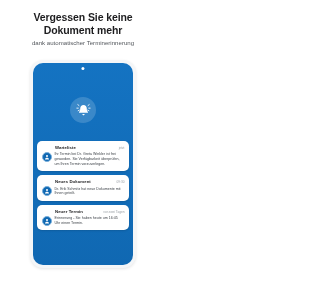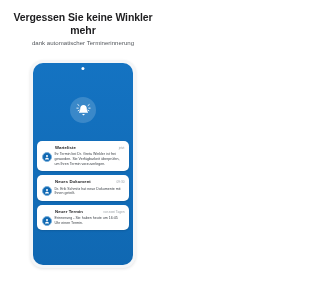--- a/index.html
+++ b/index.html
@@ -98,21 +98,21 @@
     font-size:3.6px; font-weight:400; color:#3a3f45;
     line-height:4.7px; letter-spacing:0.01px;
   }
 </style>
 </head>
 <body>
 
 <div class="page">
 
   <div class="header">
-    <div class="headline">Vergessen Sie keine Winkler mehr</div>
+    <div class="headline">Vergessen Sie keine Dokument mehr</div>
     <div class="subhead">dank automatischer Terminerinnerung</div>
   </div>
 
   <div class="phone-wrap">
     <div class="phone">
       <div class="screen">
 
         <div class="camera-dot"></div>
 
         <div class="bell-badge">

